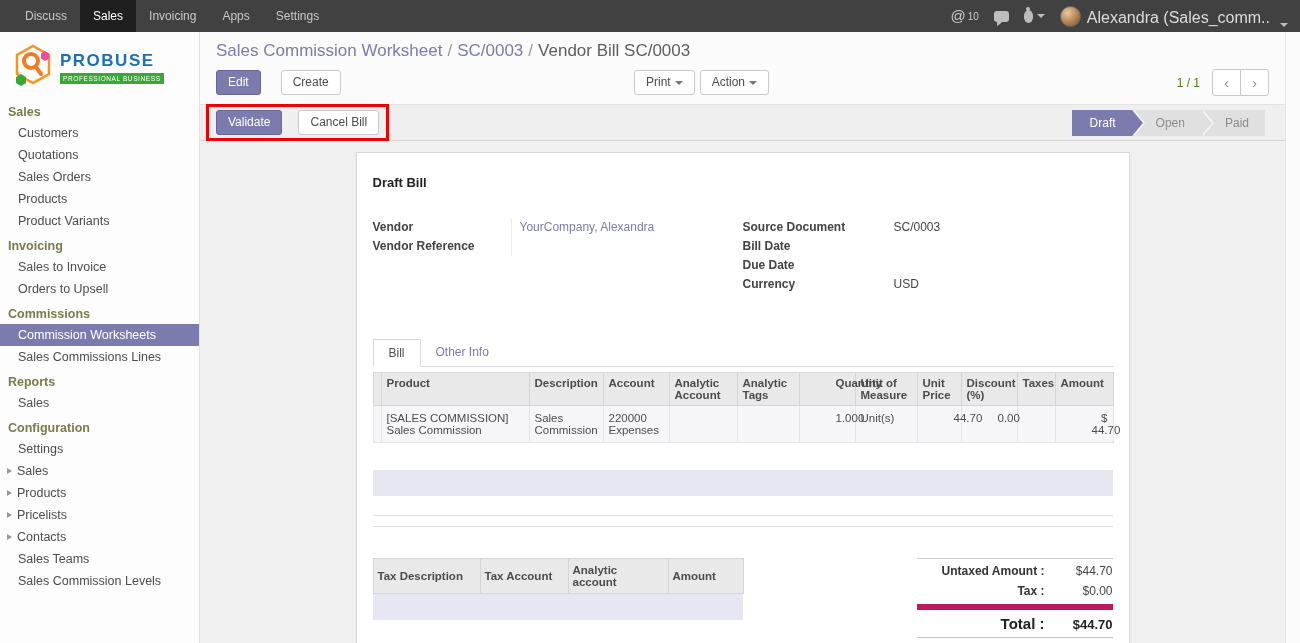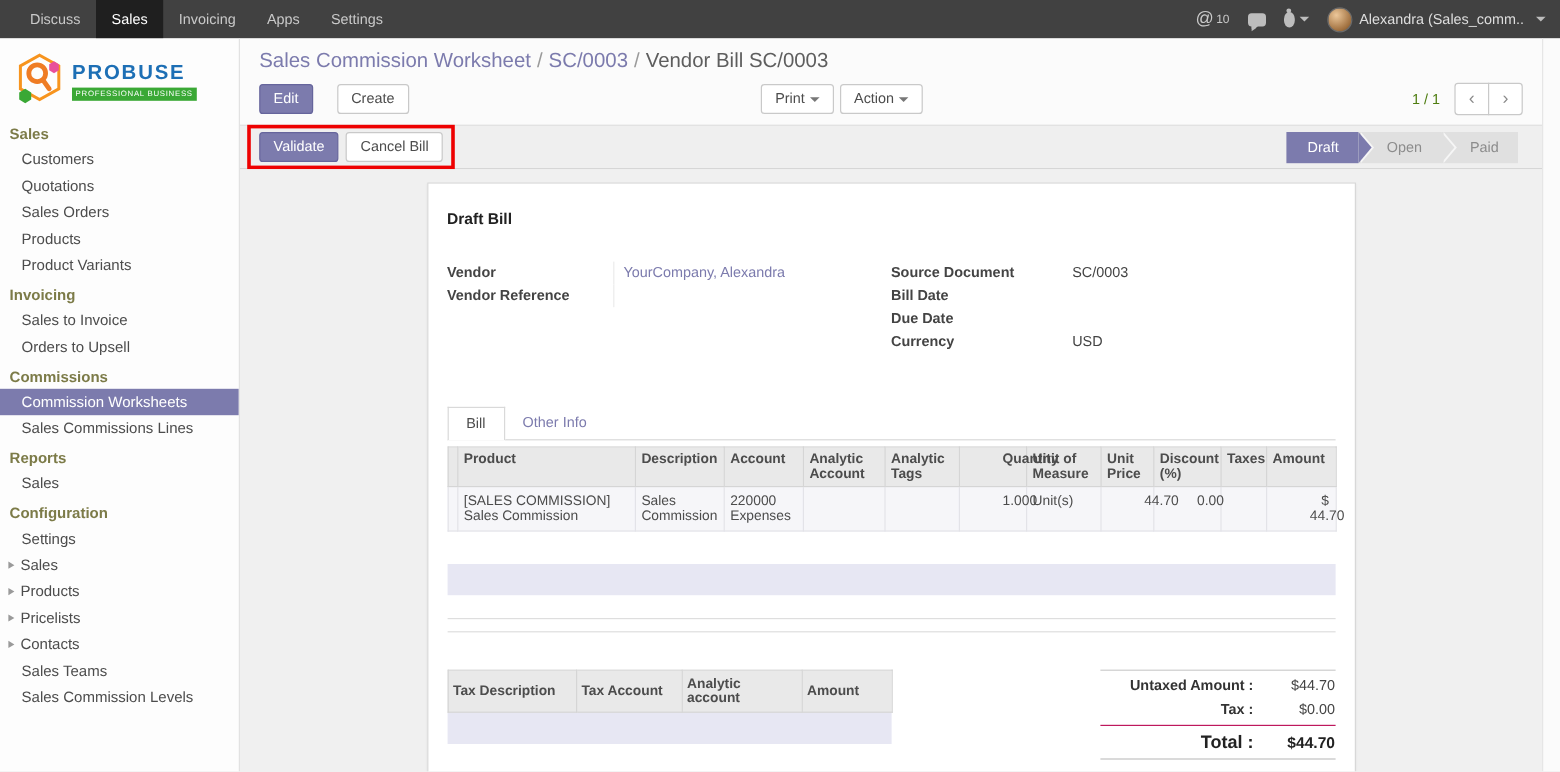--- a/index.html
+++ b/index.html
@@ -17,21 +17,21 @@
   .at-glyph { font-size: 15px; line-height: 18px; color: #c9c9c9; }
   .mention-count { font-size: 10px; color: #c9c9c9; margin-top: 4px; }
   .bubble { width: 15px; height: 11px; background: #bdbdbd; border-radius: 3px; position: relative; display: inline-block; }
   .bubble:after { content: ""; position: absolute; left: 3px; bottom: -4px;
     border-left: 3px solid #bdbdbd; border-top: 4px solid #bdbdbd; border-right: 4px solid transparent; border-bottom: 2px solid transparent; }
   .bug { width: 9px; height: 13px; background: #bdbdbd; border-radius: 50% / 45%; display: inline-block; position: relative; }
   .bug:before { content: ""; position: absolute; top: -3px; left: 2.5px; width: 4px; height: 4px; border-radius: 50%; background: #bdbdbd; }
   .dd-caret { display: inline-block; width: 0; height: 0; border-left: 4px solid transparent; border-right: 4px solid transparent; border-top: 4px solid #bdbdbd; margin-left: 4px; vertical-align: middle; }
   .avatar { width: 21px; height: 21px; border-radius: 50%; border: 1px solid #6b6b6b;
     background: radial-gradient(circle at 35% 30%, #ecc79a, #a0703f 70%, #6e4a27); display: inline-block; }
-  .user { display: flex; align-items: center; gap: 6px; cursor: pointer; font-size: 12px; color: #ddd; }
+  .user { display: flex; align-items: flex-end; gap: 6px; cursor: pointer; font-size: 16px; color: #ddd; }
   .iconbtn { display: flex; align-items: center; cursor: pointer; }
 
   
   .main { display: flex; height: 611px; }
   .scroll-track { position: absolute; top: 32px; right: 0; width: 15px; height: 611px; background: #fbfbfb; border-left: 1px solid #e6e6e6; }
 
   
   .sidebar { width: 200px; min-width: 200px; background: #fdfdfd; border-right: 1px solid #e2e2e2; overflow: hidden; }
   .logo { padding: 12px 8px 8px 12px; display: flex; align-items: center; gap: 6px; }
   .logo-title { font-size: 17px; font-weight: bold; color: #1d6fb5; letter-spacing: 1.5px; }
@@ -56,21 +56,21 @@
   .btn .dd-caret { border-top-color: #777; }
   .btn-primary { background: #7c7bad; border-color: #66659c; color: #fff; }
   .pager-text { font-size: 12px; color: #4d7c0f; }
   .pager-btns { display: flex; }
   .pager-btn { width: 29px; height: 27px; border: 1px solid #c9c9c9; background: #fff; color: #8a8a8a; font-size: 15px; cursor: pointer; line-height: 1; font-family: inherit; }
   .pager-btn.prev { border-radius: 3px 0 0 3px; }
   .pager-btn.next { border-radius: 0 3px 3px 0; margin-left: -1px; }
 
   
   .statusbar { background: #efefef; border-top: 1px solid #e2e2e2; border-bottom: 1px solid #d6d6d6; height: 37px; display: flex; align-items: center; justify-content: space-between; padding: 0 16px 0 6px; }
-  .annotation { border: 3px solid #ee0000; padding: 3px 7px; display: flex; gap: 6px; align-items: center; background: transparent; }
+  .annotation { border: 3px solid #ee0000; padding: 3px 7px; display: flex; gap: 16px; align-items: center; background: transparent; }
   .states { display: flex; height: 26px; margin-right: 4px; }
   .state { position: relative; line-height: 26px; font-size: 12px; padding: 0 16px 0 24px; background: #e0e0e0; color: #8c8c8c; cursor: pointer; }
   .state:first-child { padding-left: 18px; }
   .state:not(:last-child):before { content: ""; position: absolute; top: 0; right: -13px; border-top: 13px solid transparent; border-bottom: 13px solid transparent; border-left: 11px solid #f6f6f6; z-index: 2; }
   .state:not(:last-child):after { content: ""; position: absolute; top: 0; right: -11px; border-top: 13px solid transparent; border-bottom: 13px solid transparent; border-left: 11px solid #e0e0e0; z-index: 3; }
   .state.active { background: #7c7bad; color: #fff; }
   .state.active:after { border-left-color: #7c7bad; }
 
   
   .content { flex: 1; overflow: hidden; display: flex; justify-content: center; align-items: flex-start; padding-top: 11px; background: #f0f0f0; }
@@ -102,21 +102,21 @@
   .tax-block { width: 370px; }
   table.tax-table { width: 100%; border-collapse: collapse; font-size: 11.5px; table-layout: fixed; }
   .tax-table th { background: #e9e9e9; border: 1px solid #d5d5d5; font-weight: bold; padding: 5px 4px; text-align: left; color: #4c4c4c; }
   .tax-table td.empty { background: #e7e7f3; height: 26px; border: none; }
   .tax-block .stripe2 { height: 26px; background: #e7e7f3; margin-top: 23px; }
 
   .totals { width: 196px; border-top: 1px solid #cccccc; padding-top: 2px; }
   .trow { display: flex; align-items: baseline; padding: 3px 0; }
   .tlabel { flex: 1; text-align: right; font-weight: bold; color: #333; padding-right: 10px; }
   .tvalue { width: 58px; text-align: right; color: #444; }
-  .trow.total { border-top: 1px solid #be185d; border-bottom: 1px solid #c2c2c2; margin-top: 3px; padding: 5px 0; justify-content: flex-end; }
+  .trow.total { border-top: 6px solid #be185d; border-bottom: 1px solid #c2c2c2; margin-top: 3px; padding: 5px 0; justify-content: flex-end; }
   .trow.total .tlabel { font-size: 15px; color: #222; }
   .trow.total .tvalue { font-weight: bold; font-size: 13px; color: #222; }
 </style>
 </head>
 <body>
 
 <div class="topbar">
   <div class="tb-menu">
     <div class="tb-item">Discuss</div>
     <div class="tb-item active">Sales</div>

